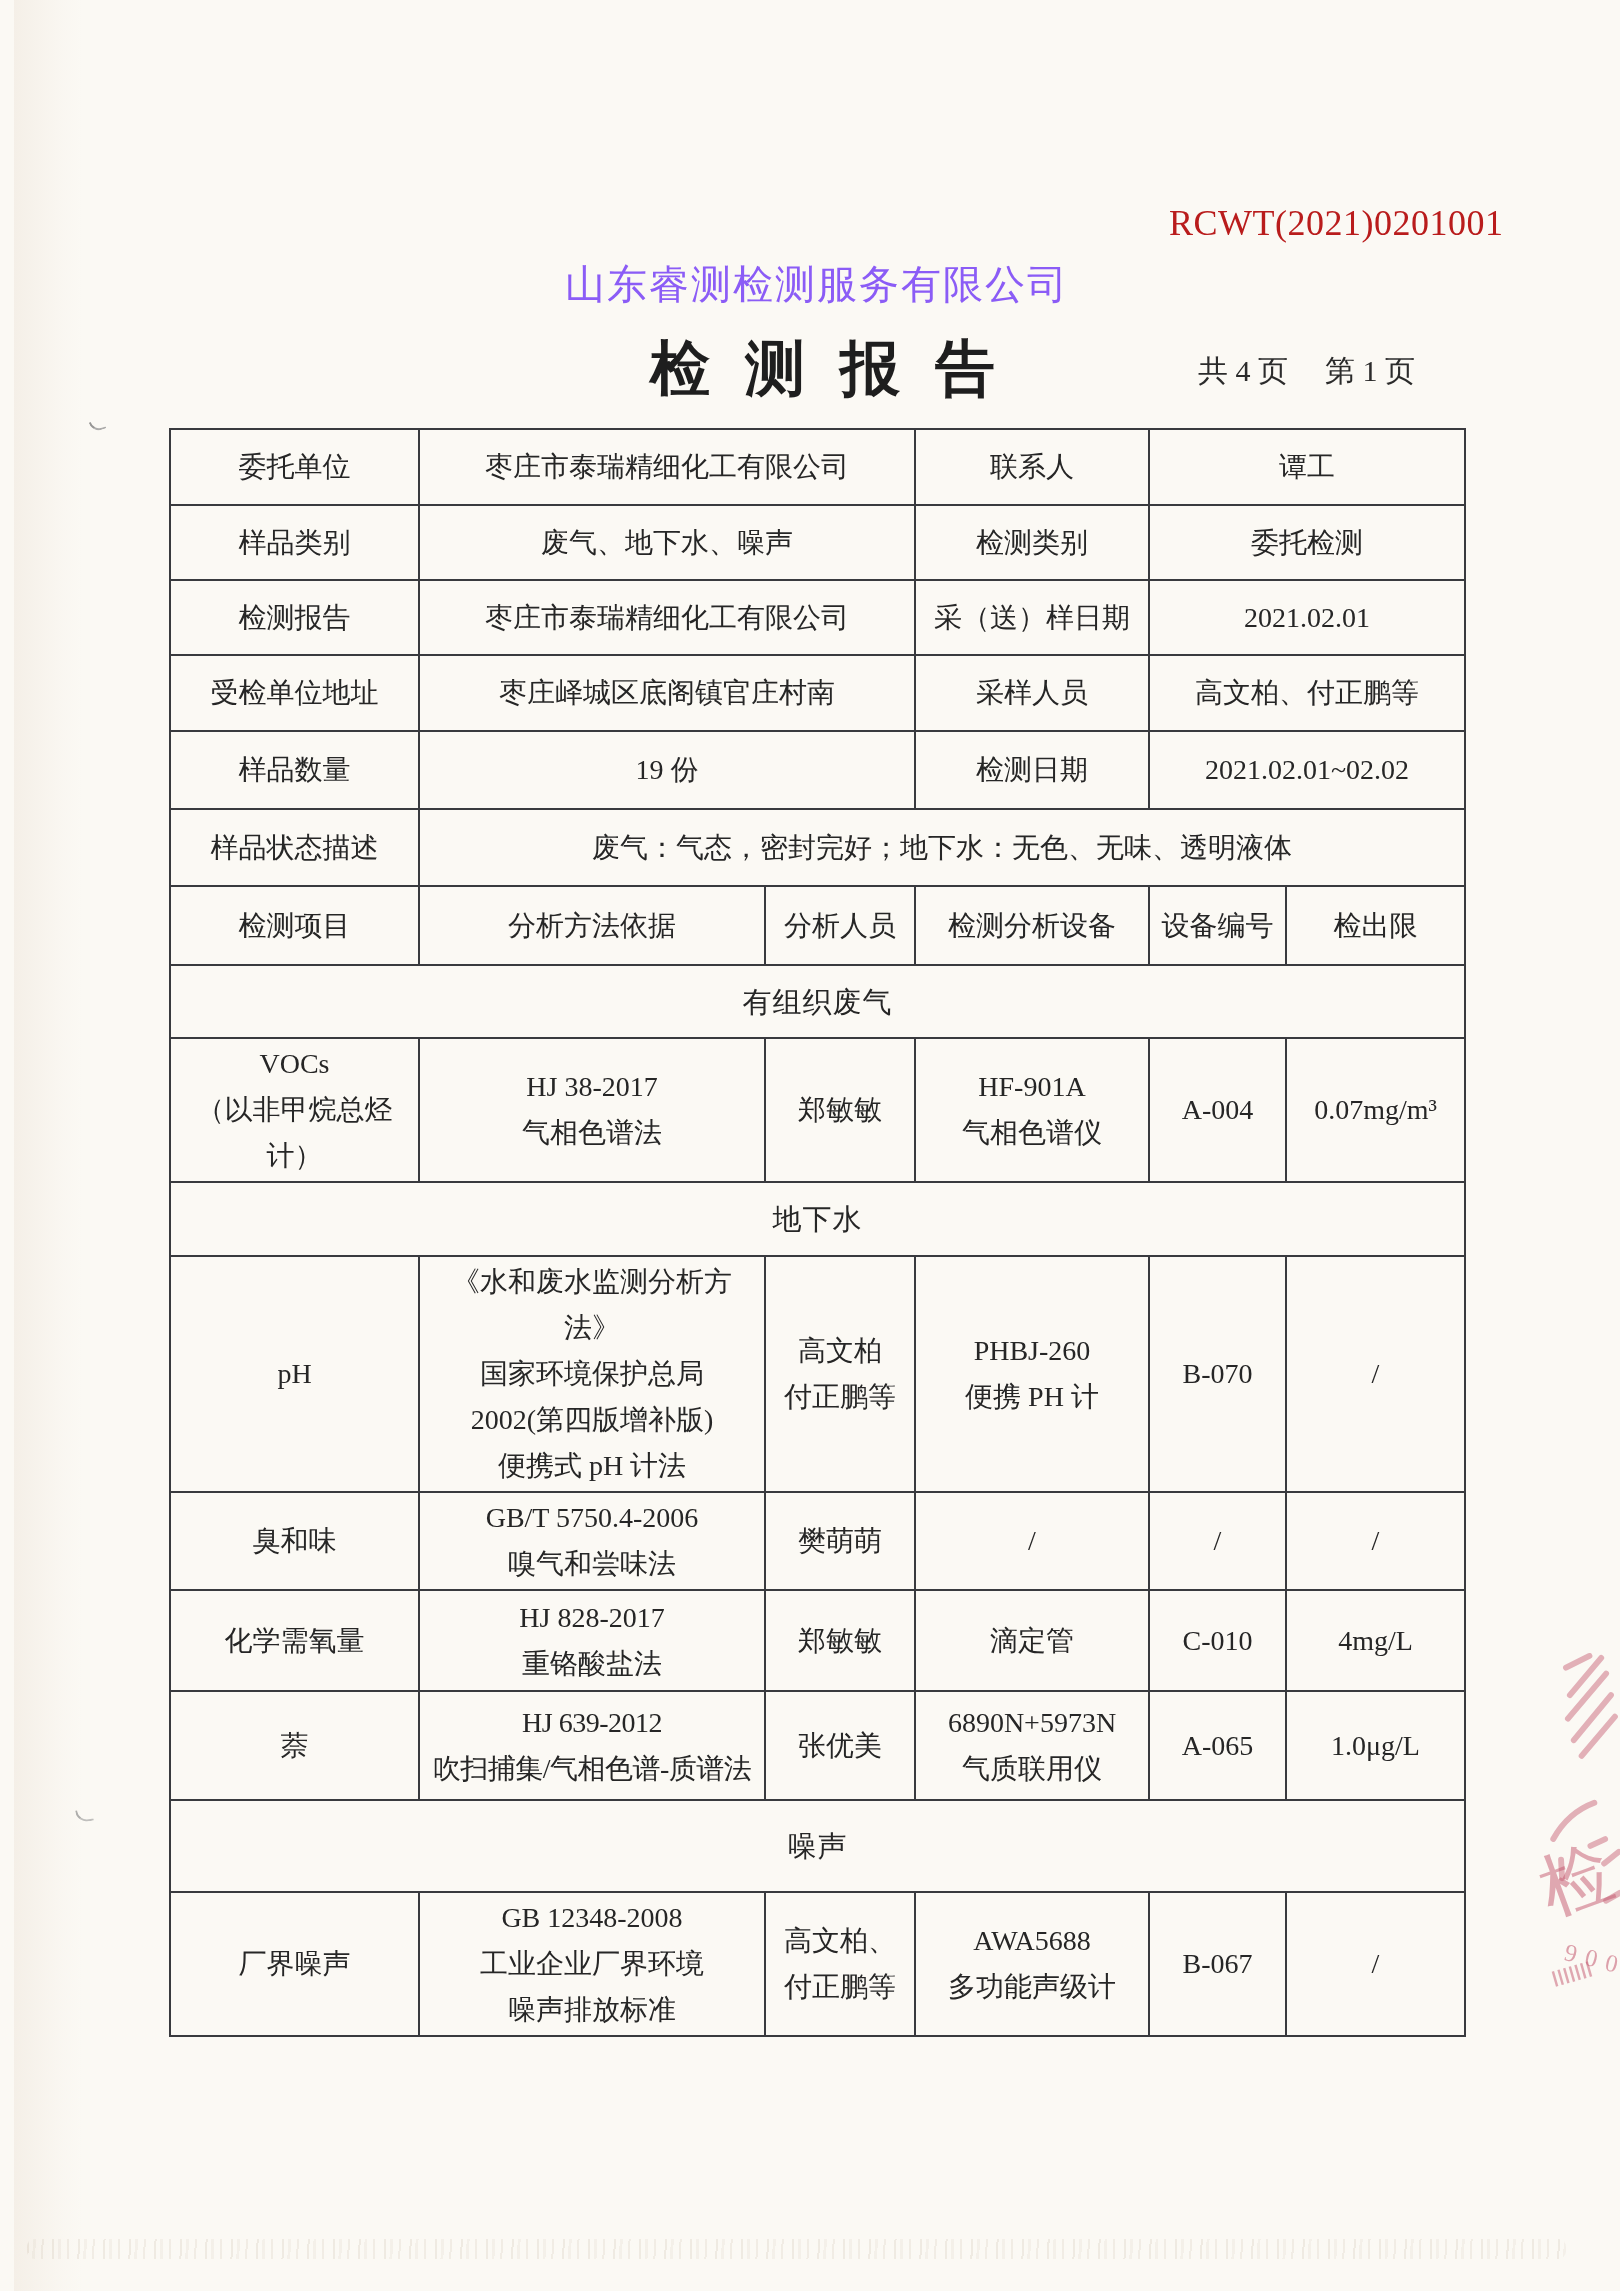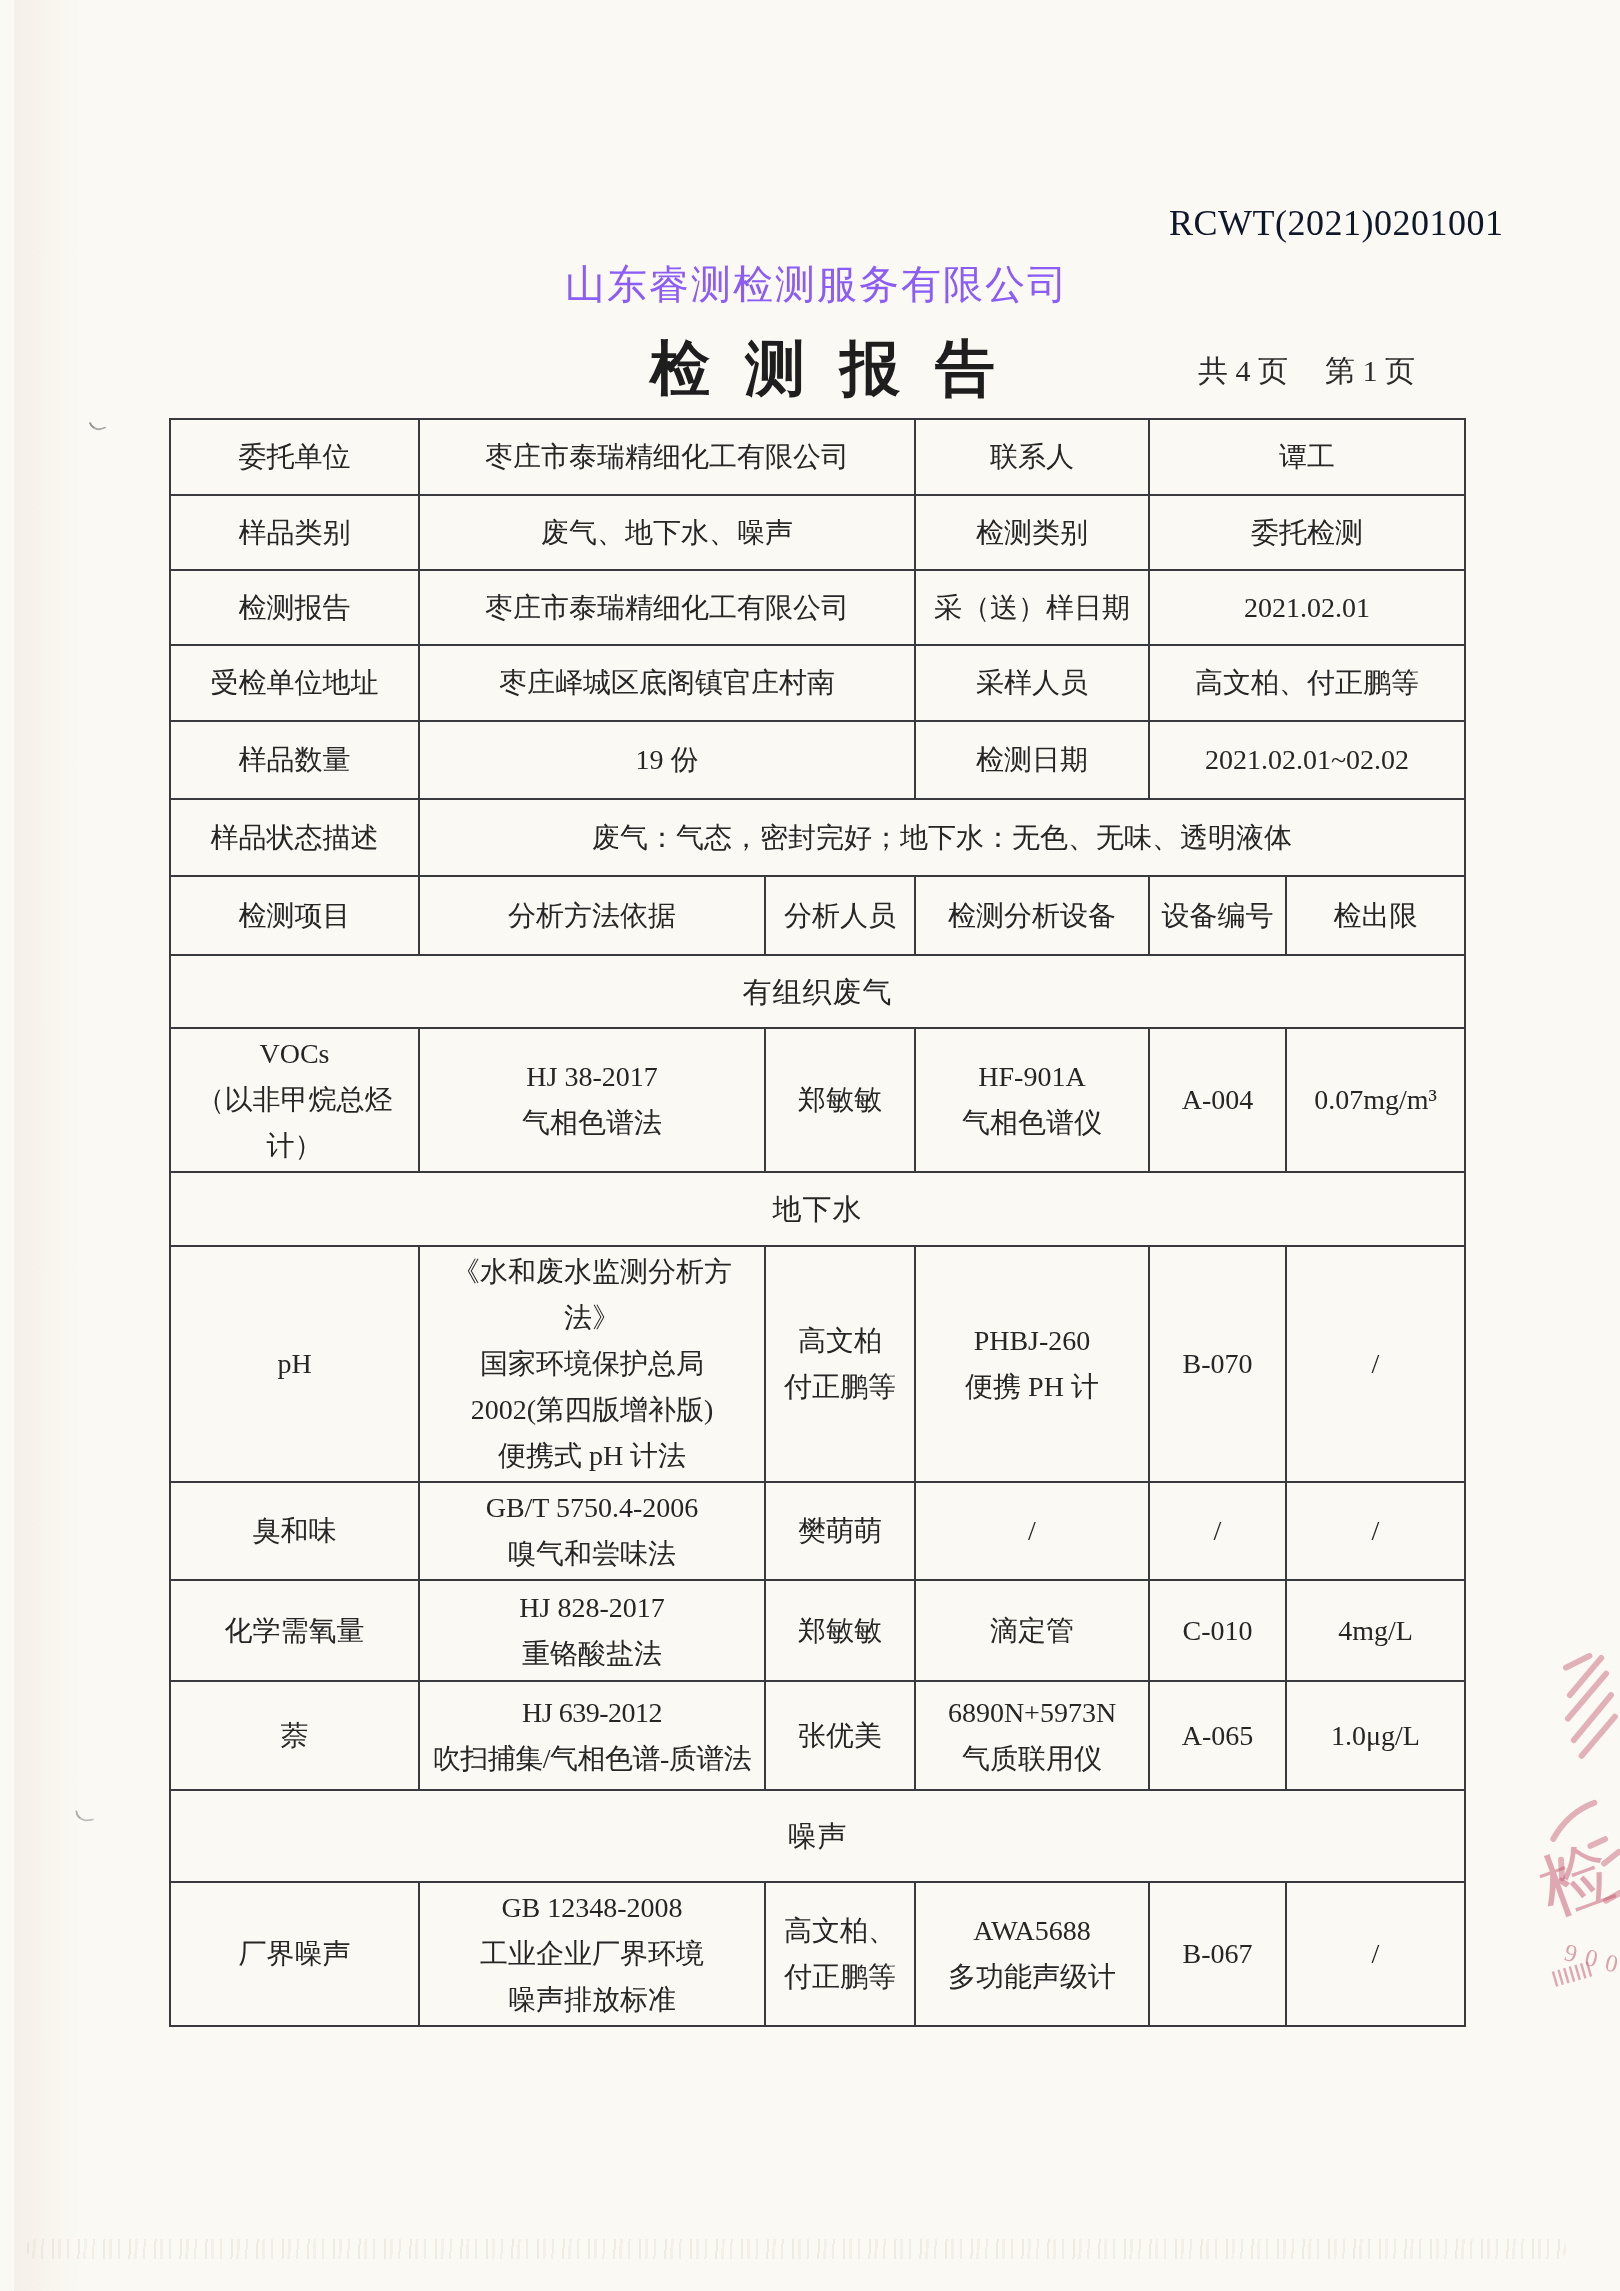--- a/index.html
+++ b/index.html
@@ -11,36 +11,36 @@
   }
   .page{position:absolute;inset:0;}
   
   .left-band{
     position:absolute;left:13.7px;top:0;width:69px;height:2292px;
     background:linear-gradient(90deg, rgba(205,180,155,0.14), rgba(205,180,155,0.03) 70%, transparent);
     pointer-events:none;
   }
   .report-no{
     position:absolute;top:202px;left:1169px;width:296px;
-    font-size:36px;text-align:right;letter-spacing:0.5px;color:#0f172a;
+    font-size:36px;text-align:right;letter-spacing:0.5px;color:#b91c1c;
   }
   .company{
     position:absolute;top:257px;left:169px;width:1296px;
     text-align:center;font-size:40px;letter-spacing:2px;color:#8b5cf6;
   }
   .title{
     position:absolute;top:329px;left:192px;width:1296px;
     text-align:center;font-size:60px;font-weight:bold;letter-spacing:35px;color:#1e1e1e;
   }
   .page-info{
     position:absolute;top:351px;left:1198px;
     font-size:30px;display:flex;gap:37px;color:#2b2b2b;white-space:nowrap;
   }
   table.report{
-    position:absolute;top:418px;left:169px;width:1123px;
+    position:absolute;top:428px;left:169px;width:1123px;
     border-collapse:collapse;table-layout:fixed;
   }
   table.report td{
     border:2px solid #393a3e;
     text-align:center;vertical-align:middle;
     font-size:28px;line-height:46px;
     padding:2px 4.9px;
     white-space:pre-line;
     overflow:hidden;
     color:#262626;

